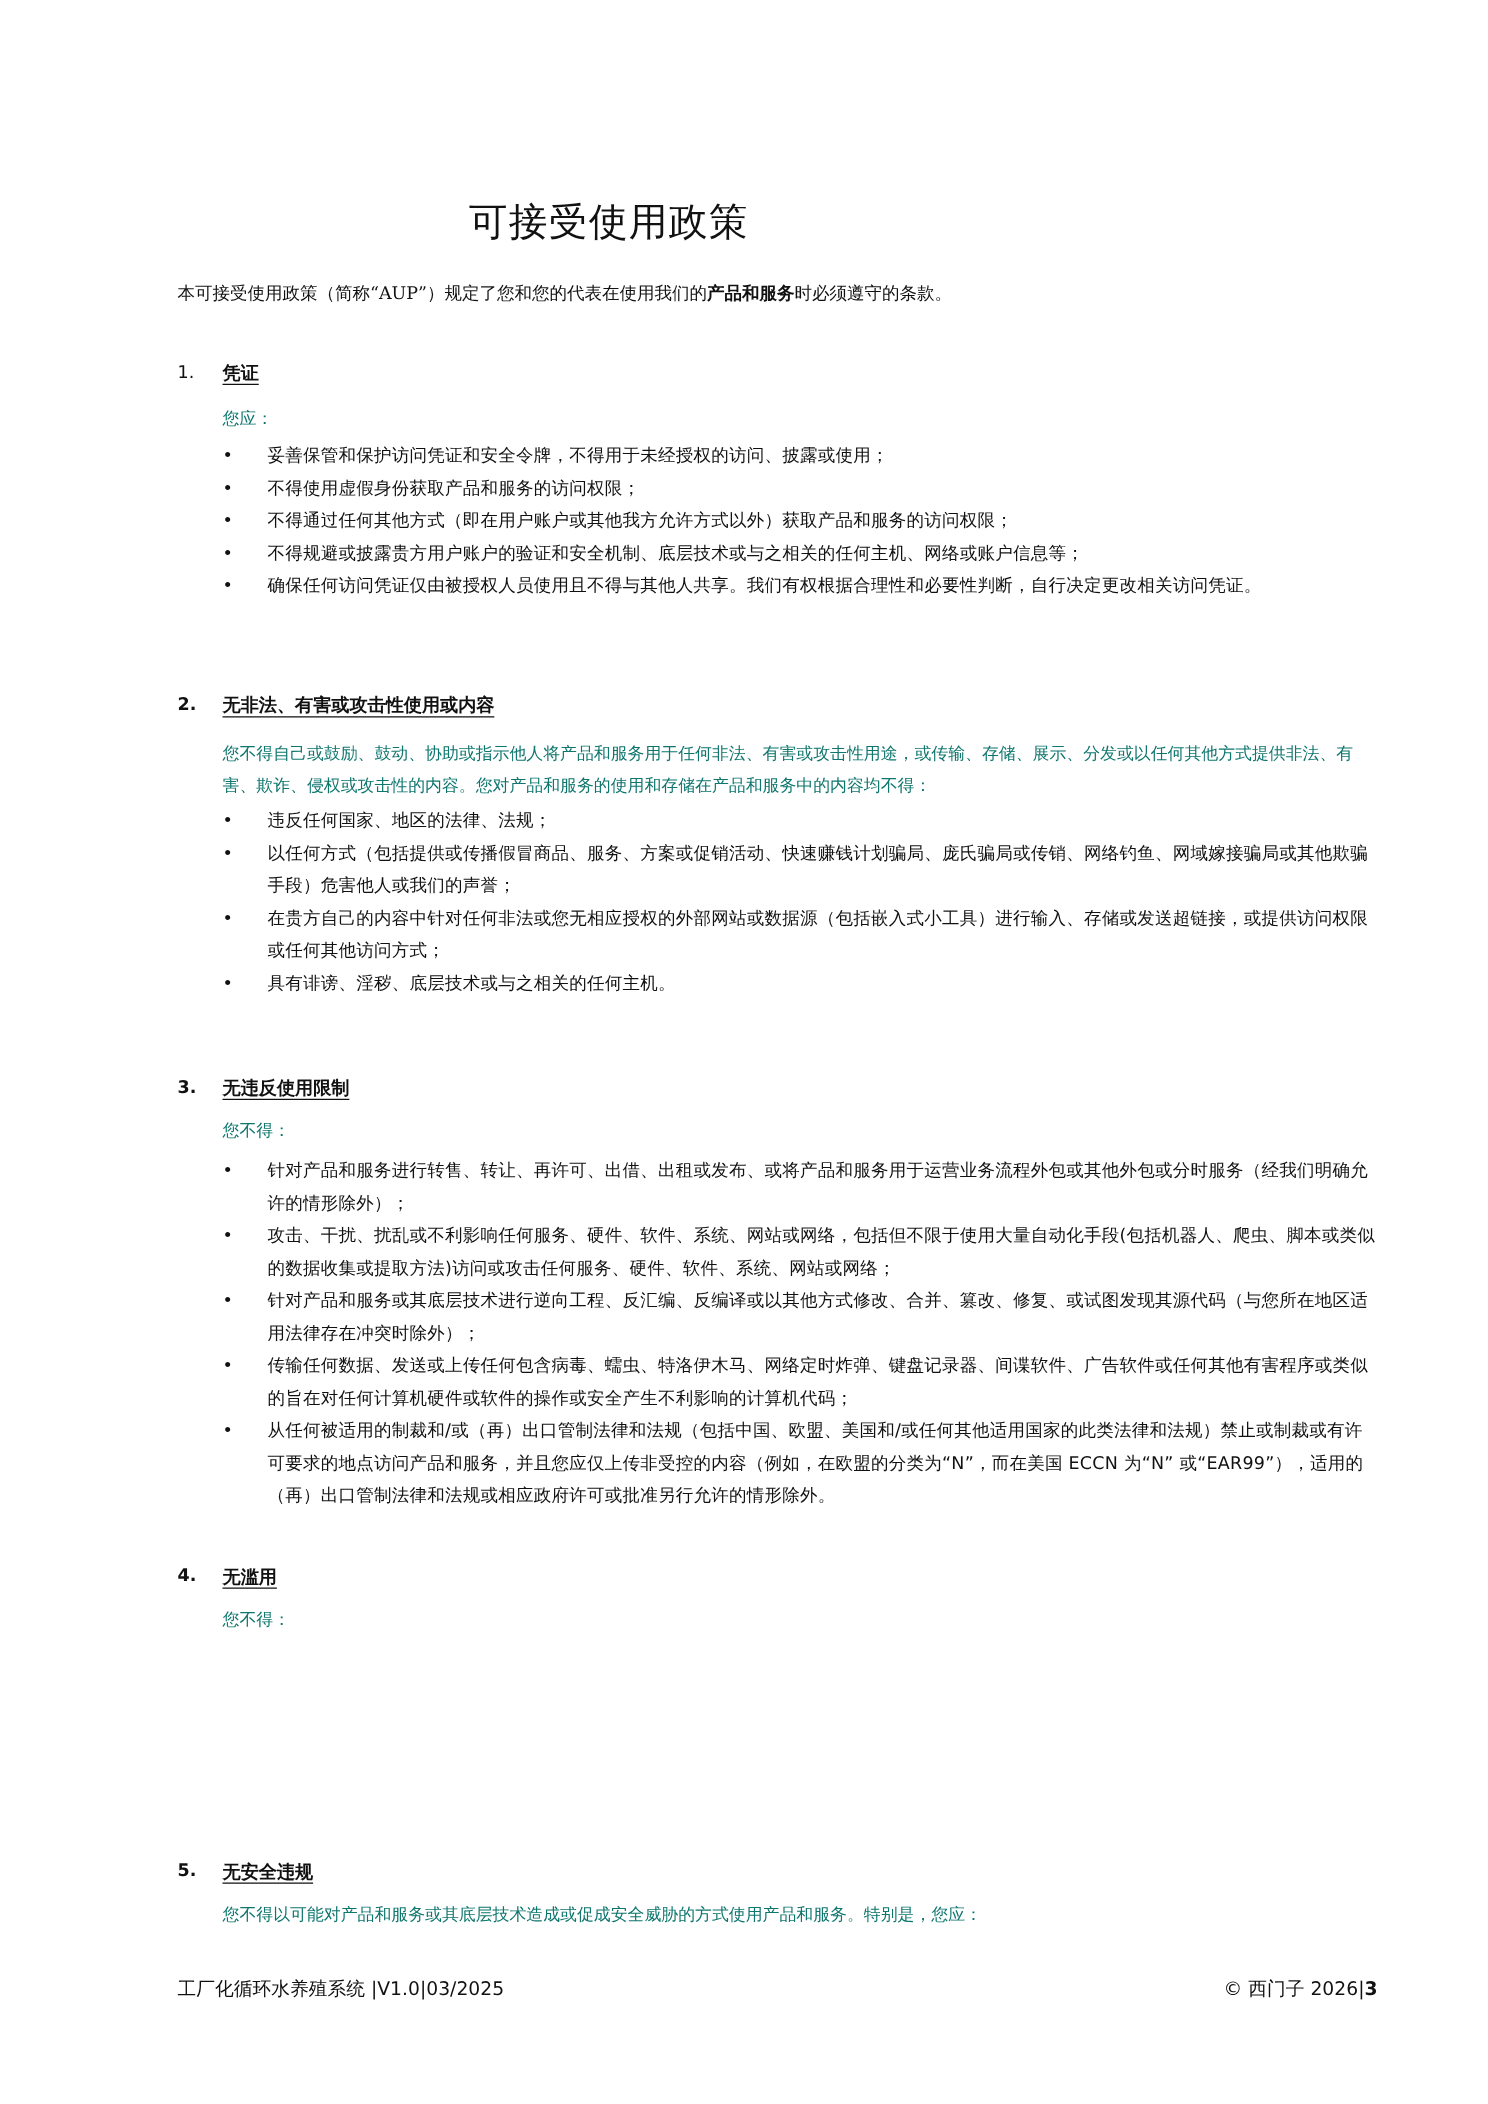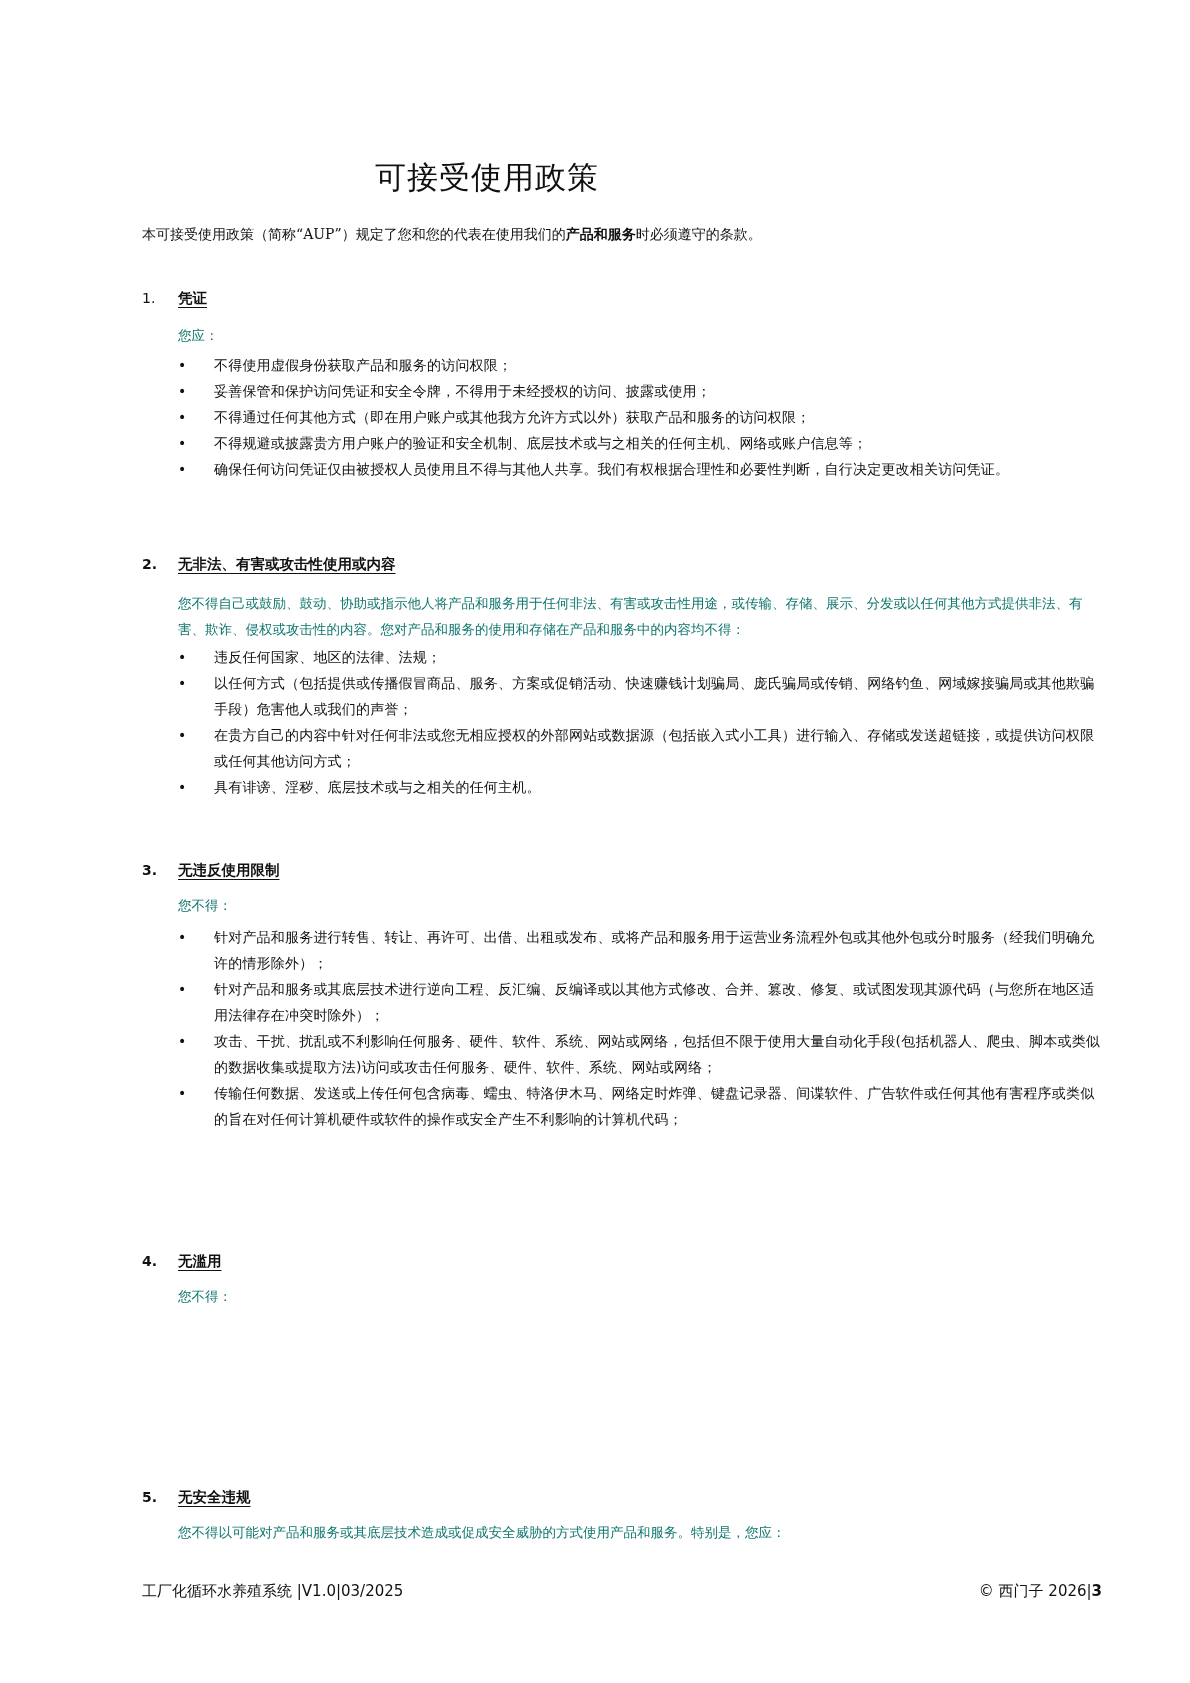--- a/index.html
+++ b/index.html
@@ -49,22 +49,22 @@
 
 <div class="intro"><span>本可接受使用政策（简称“AUP”）规定了您和您的代表在使用我们的</span><b>产品和服务</b><span>时必须遵守的条款。</span></div>
 
 <div class="section" style="top:286px;">
   <div class="sec-head">
     <span class="sec-num">1.</span>
     <span class="sec-title">凭证</span>
   </div>
   <div class="sec-lead nomargin">您应：</div>
   <ul class="bullets" style="margin-top:4px;">
+    <li>妥善保管和保护访问凭证和安全令牌，不得用于未经授权的访问、披露或使用；</li>
     <li>不得使用虚假身份获取产品和服务的访问权限；</li>
-    <li>妥善保管和保护访问凭证和安全令牌，不得用于未经授权的访问、披露或使用；</li>
     <li>不得通过任何其他方式（即在用户账户或其他我方允许方式以外）获取产品和服务的访问权限；</li>
     <li>不得规避或披露贵方用户账户的验证和安全机制、底层技术或与之相关的任何主机、网络或账户信息等；</li>
     <li>确保任何访问凭证仅由被授权人员使用且不得与其他人共享。我们有权根据合理性和必要性判断，自行决定更改相关访问凭证。</li>
   </ul>
 </div>
 
 <div class="section" style="top:552px;">
   <div class="sec-head">
     <span class="sec-num bold">2.</span>
     <span class="sec-title">无非法、有害或攻击性使用或内容</span>
@@ -79,23 +79,24 @@
 </div>
 
 <div class="section" style="top:858px;">
   <div class="sec-head">
     <span class="sec-num bold">3.</span>
     <span class="sec-title">无违反使用限制</span>
   </div>
   <div class="sec-lead">您不得：</div>
   <ul class="bullets" style="margin-top:6px;">
     <li>针对产品和服务进行转售、转让、再许可、出借、出租或发布、或将产品和服务用于运营业务流程外包或其他外包或分时服务（经我们明确允许的情形除外）；</li>
+    <li>攻击、干扰、扰乱或不利影响任何服务、硬件、软件、系统、网站或网络，包括但不限于使用大量自动化手段(包括机器人、爬虫、脚本或类似的数据收集或提取方法)访问或攻击任何服务、硬件、软件、系统、网站或网络；</li>
     <li>针对产品和服务或其底层技术进行逆向工程、反汇编、反编译或以其他方式修改、合并、篡改、修复、或试图发现其源代码（与您所在地区适用法律存在冲突时除外）；</li>
-    <li>攻击、干扰、扰乱或不利影响任何服务、硬件、软件、系统、网站或网络，包括但不限于使用大量自动化手段(包括机器人、爬虫、脚本或类似的数据收集或提取方法)访问或攻击任何服务、硬件、软件、系统、网站或网络；</li>
     <li>传输任何数据、发送或上传任何包含病毒、蠕虫、特洛伊木马、网络定时炸弹、键盘记录器、间谍软件、广告软件或任何其他有害程序或类似的旨在对任何计算机硬件或软件的操作或安全产生不利影响的计算机代码；</li>
+    <li>从任何被适用的制裁和/或（再）出口管制法律和法规（包括中国、欧盟、美国和/或任何其他适用国家的此类法律和法规）禁止或制裁或有许可要求的地点访问产品和服务，并且您应仅上传非受控的内容（例如，在欧盟的分类为“N”，而在美国 ECCN 为“N” 或“EAR99”），适用的（再）出口管制法律和法规或相应政府许可或批准另行允许的情形除外。</li>
   </ul>
 </div>
 
 <div class="section" style="top:1249px;">
   <div class="sec-head">
     <span class="sec-num bold">4.</span>
     <span class="sec-title">无滥用</span>
   </div>
   <div class="sec-lead">您不得：</div>
 </div>

